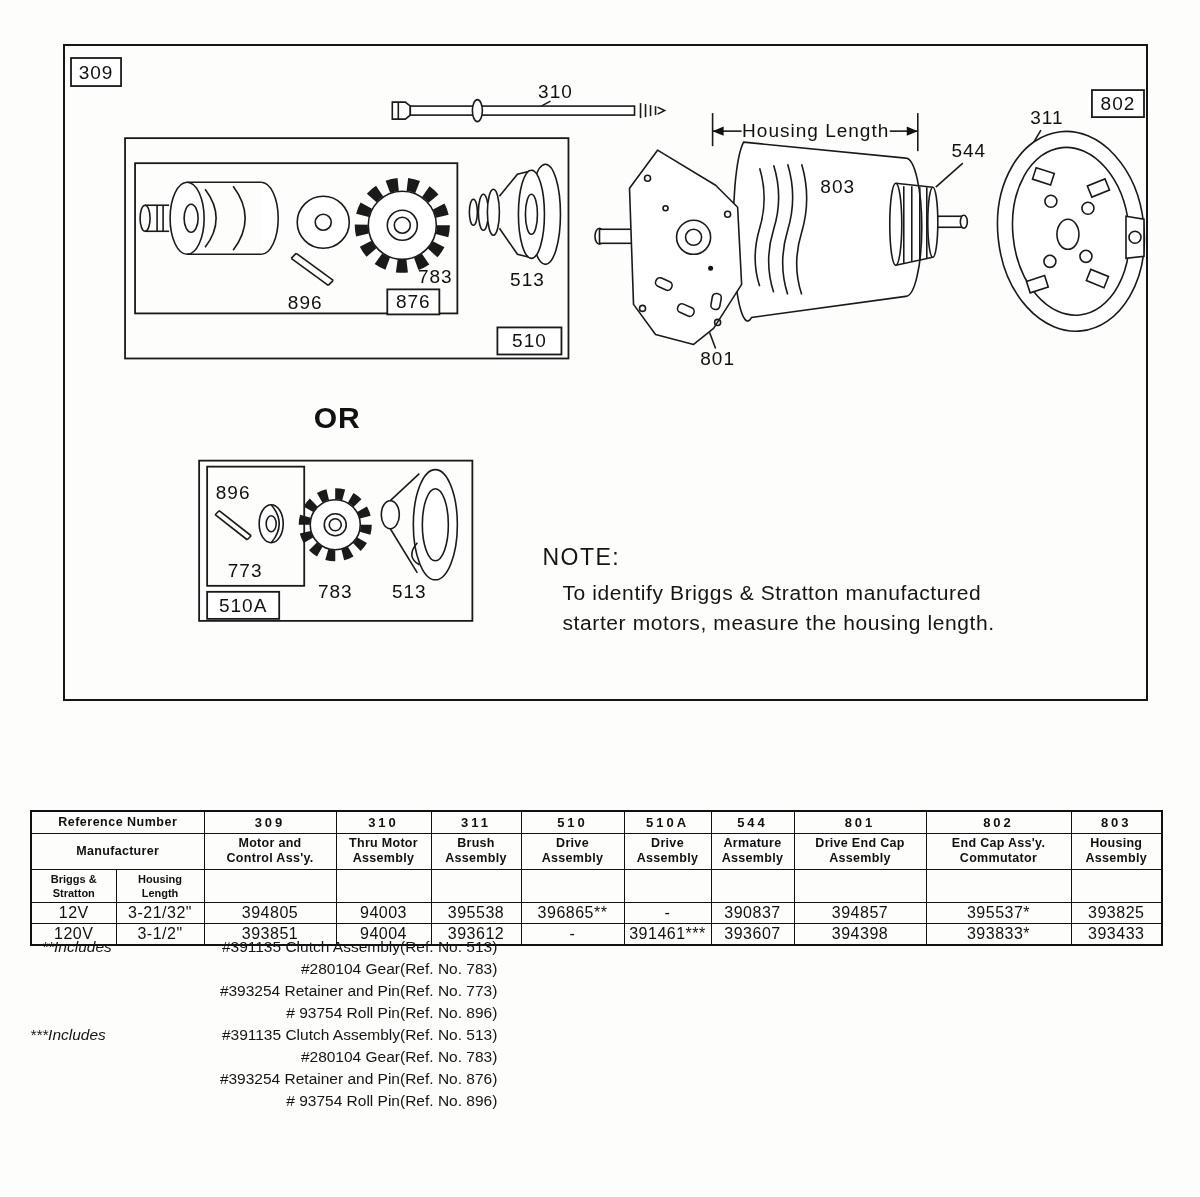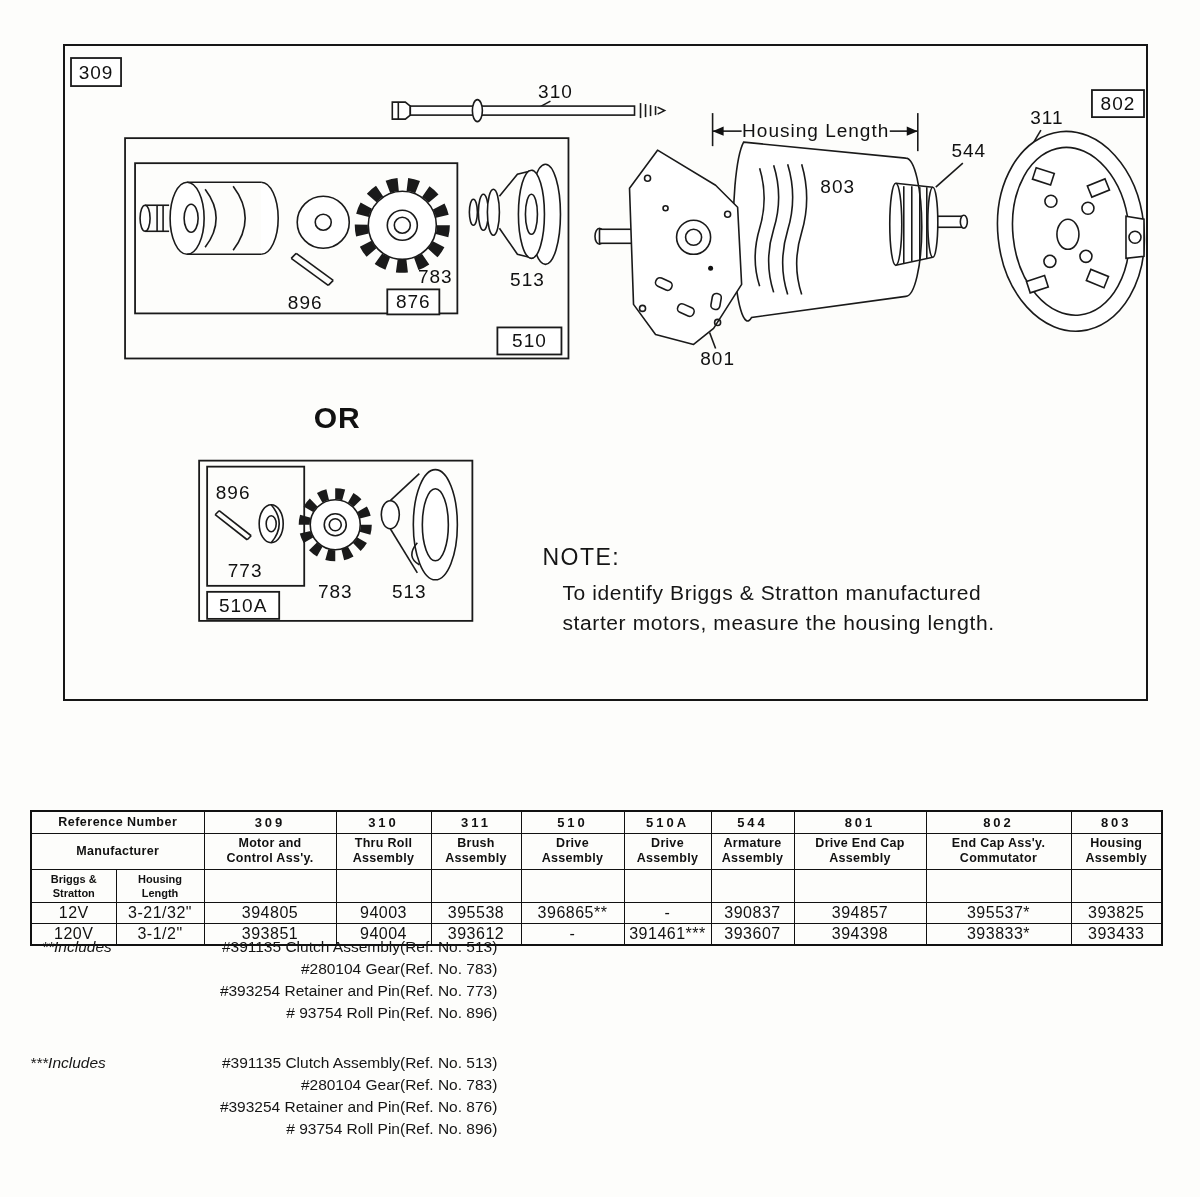--- a/index.html
+++ b/index.html
@@ -50,21 +50,21 @@
   .r-data td { font-size: 16px; height: 20px; letter-spacing: 0.5px; }
 
   
   .footnotes { position: absolute; left: 30px; top: 936px; width: 660px; font-size: 15.5px; }
   .fn-single { padding-left: 12px; line-height: 21px; margin-bottom: 3px; }
   .fn-row { display: flex; line-height: 22px; }
   .fn-label { width: 105px; flex: 0 0 105px; font-style: italic; }
   .fn2 .fn-label { padding-left: 12px; }
   .fn3 .fn-label { padding-left: 0; }
   .fn-part { width: 265px; flex: 0 0 265px; text-align: right; }
-  .fn-gap { margin-top: 28px; }
+  .fn-gap { }
 </style>
 </head>
 <body>
 
 <div class="frame">
   <svg width="100%" height="100%" viewBox="0 0 1080 652" preserveAspectRatio="none">
 
     <g>
       <rect class="lbox" x="6" y="12" width="50" height="28"></rect>
       <text class="dlab" x="31" y="33" text-anchor="middle">309</text>
@@ -306,21 +306,21 @@
     <td>510A</td>
     <td>544</td>
     <td>801</td>
     <td>802</td>
     <td>803</td>
   </tr>
   <tr class="r-names">
     <td colspan="2">Manufacturer</td>
     <td>Motor and
 Control Ass'y.</td>
-    <td>Thru Roll
+    <td>Thru Motor
 Assembly</td>
     <td>Brush
 Assembly</td>
     <td>Drive
 Assembly</td>
     <td>Drive
 Assembly</td>
     <td>Armature
 Assembly</td>
     <td>Drive End Cap

